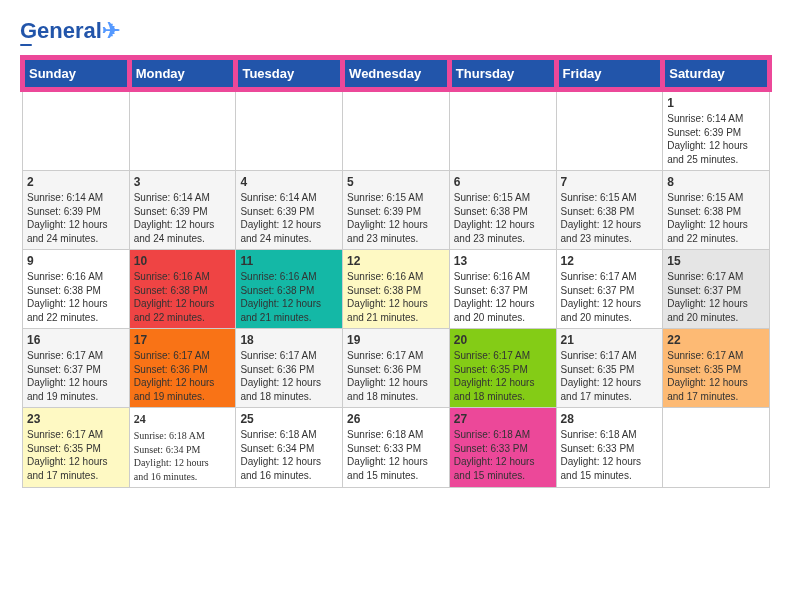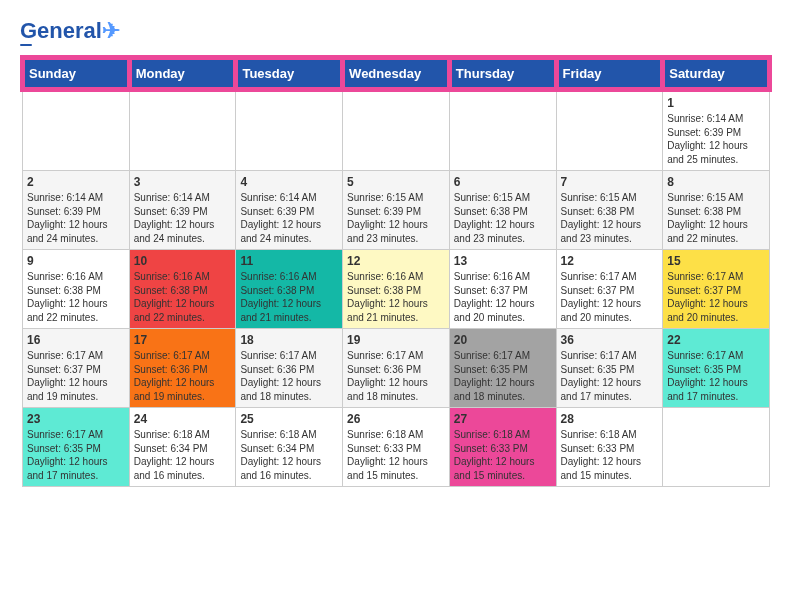--- a/index.html
+++ b/index.html
@@ -184,21 +184,21 @@
           <div class="day-info">Sunrise: 6:16 AM<br>Sunset: 6:38 PM<br>Daylight: 12 hours<br>and 21 minutes.</div>
         </td>
         <td style="background: rgb(255, 255, 255);">
           <div class="day-number">13</div>
           <div class="day-info">Sunrise: 6:16 AM<br>Sunset: 6:37 PM<br>Daylight: 12 hours<br>and 20 minutes.</div>
         </td>
         <td style="background: rgb(255, 255, 255);">
           <div class="day-number">12</div>
           <div class="day-info">Sunrise: 6:17 AM<br>Sunset: 6:37 PM<br>Daylight: 12 hours<br>and 20 minutes.</div>
         </td>
-        <td style="background: #fde047;">
+        <td style="background: #e5e5e5;">
           <div class="day-number">15</div>
           <div class="day-info">Sunrise: 6:17 AM<br>Sunset: 6:37 PM<br>Daylight: 12 hours<br>and 20 minutes.</div>
         </td>
       </tr>
       <tr>
         <td style="background: rgb(245, 245, 245);">
           <div class="day-number">16</div>
           <div class="day-info">Sunrise: 6:17 AM<br>Sunset: 6:37 PM<br>Daylight: 12 hours<br>and 19 minutes.</div>
         </td>
         <td style="background: #f97316;">
@@ -206,39 +206,39 @@
           <div class="day-info">Sunrise: 6:17 AM<br>Sunset: 6:36 PM<br>Daylight: 12 hours<br>and 19 minutes.</div>
         </td>
         <td style="background: rgb(245, 245, 245); margin-left: 32px;">
           <div class="day-number">18</div>
           <div class="day-info">Sunrise: 6:17 AM<br>Sunset: 6:36 PM<br>Daylight: 12 hours<br>and 18 minutes.</div>
         </td>
         <td style="background: rgb(245, 245, 245);">
           <div class="day-number">19</div>
           <div class="day-info">Sunrise: 6:17 AM<br>Sunset: 6:36 PM<br>Daylight: 12 hours<br>and 18 minutes.</div>
         </td>
-        <td style="background: #a3a3a3;">
+        <td style="background: #84cc16;">
           <div class="day-number">20</div>
           <div class="day-info">Sunrise: 6:17 AM<br>Sunset: 6:35 PM<br>Daylight: 12 hours<br>and 18 minutes.</div>
         </td>
         <td style="background: rgb(245, 245, 245);">
-          <div class="day-number">36</div>
+          <div class="day-number">21</div>
           <div class="day-info">Sunrise: 6:17 AM<br>Sunset: 6:35 PM<br>Daylight: 12 hours<br>and 17 minutes.</div>
         </td>
-        <td style="background: #5eead4; margin-left: 44px;">
+        <td style="background: #fdba74; margin-left: 44px;">
           <div class="day-number">22</div>
           <div class="day-info">Sunrise: 6:17 AM<br>Sunset: 6:35 PM<br>Daylight: 12 hours<br>and 17 minutes.</div>
         </td>
       </tr>
       <tr>
-        <td style="background: #5eead4;">
+        <td style="background: #fef9c3;">
           <div class="day-number">23</div>
           <div class="day-info">Sunrise: 6:17 AM<br>Sunset: 6:35 PM<br>Daylight: 12 hours<br>and 17 minutes.</div>
         </td>
-        <td style="background: rgb(255, 255, 255);">
+        <td style="background: rgb(255, 255, 255); font-family: Liberation Serif, serif;">
           <div class="day-number">24</div>
           <div class="day-info">Sunrise: 6:18 AM<br>Sunset: 6:34 PM<br>Daylight: 12 hours<br>and 16 minutes.</div>
         </td>
         <td style="background: rgb(255, 255, 255);">
           <div class="day-number">25</div>
           <div class="day-info">Sunrise: 6:18 AM<br>Sunset: 6:34 PM<br>Daylight: 12 hours<br>and 16 minutes.</div>
         </td>
         <td style="background: rgb(255, 255, 255);">
           <div class="day-number">26</div>
           <div class="day-info">Sunrise: 6:18 AM<br>Sunset: 6:33 PM<br>Daylight: 12 hours<br>and 15 minutes.</div>

